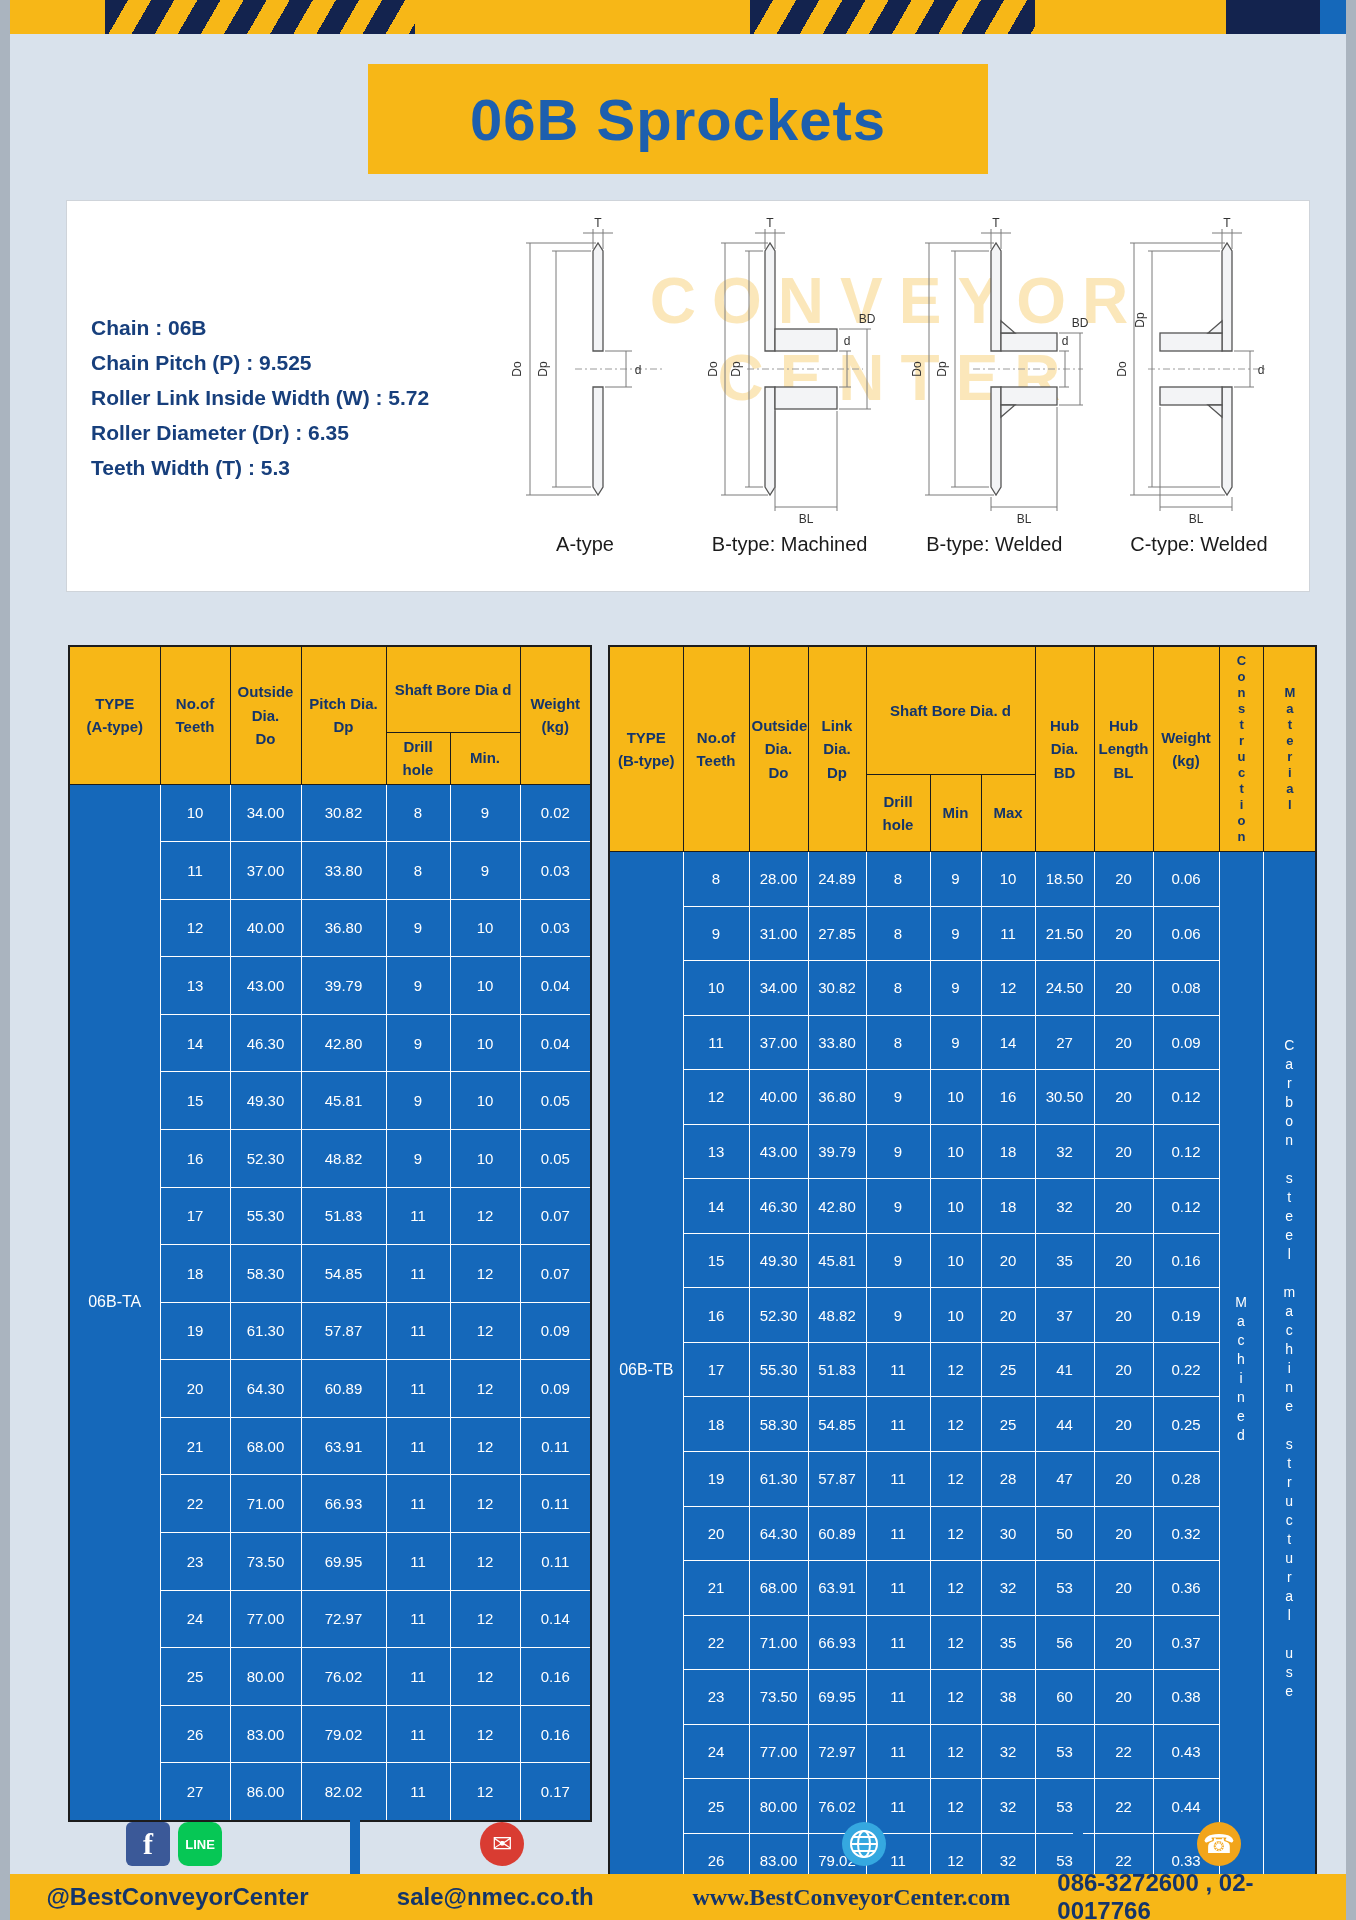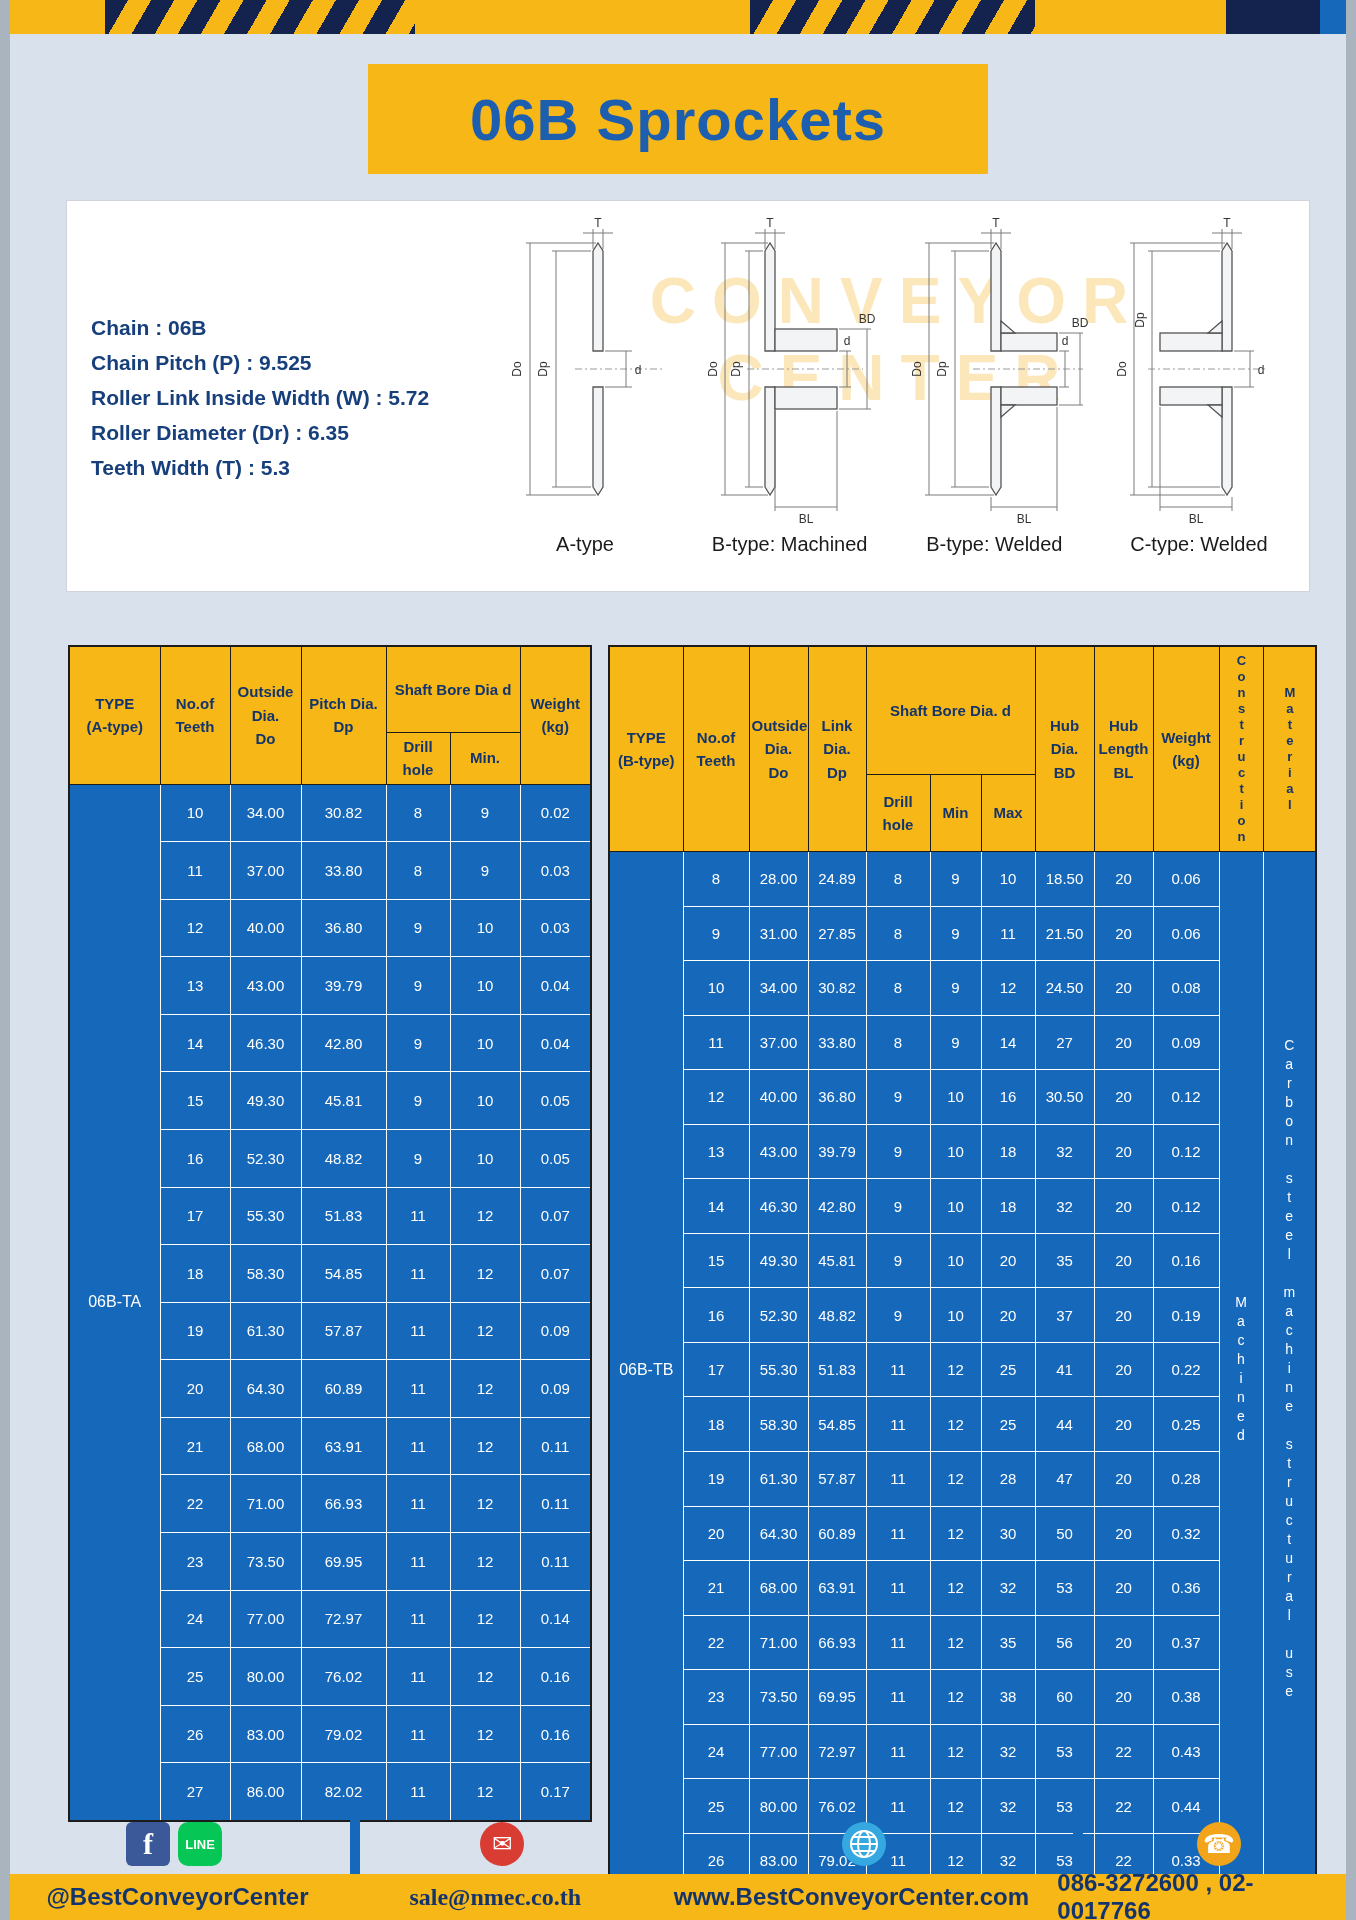--- a/index.html
+++ b/index.html
@@ -50,21 +50,21 @@
   #tableB tbody tr{height:51px;}
   td.type-cell{font-size:16px;}
   .vert{writing-mode:vertical-lr;text-orientation:upright;letter-spacing:3px;font-size:14px;}
   th.vert-h{writing-mode:vertical-lr;text-orientation:upright;white-space:normal;
      font-size:13px;letter-spacing:1px;padding:6px 0;}
 
   
   .footer{position:absolute;left:0;right:0;bottom:0;height:104px;}
   .footer-bar{position:absolute;bottom:0;left:0;right:0;height:46px;background:#f7b717;display:flex;}
   .seg{display:flex;align-items:center;justify-content:center;font-size:24px;font-weight:bold;color:#14356b;}
-  .seg1{width:340px;} .seg2{width:305px;font-family:Liberation Serif, serif;} .seg3{width:418px;} .seg4{width:293px;}
+  .seg1{width:340px;} .seg2{width:305px;} .seg3{width:418px;font-family:Liberation Serif, serif;} .seg4{width:293px;}
   .divider{position:absolute;bottom:0;width:10px;height:100px;background:#1568ba;}
   .dv1{left:340px;} .dv2{left:645px;} .dv3{left:1063px;}
   .icon{position:absolute;bottom:54px;width:44px;height:44px;display:flex;
         align-items:center;justify-content:center;box-sizing:border-box;}
   .fb{left:116px;background:#3b5998;border-radius:6px;color:#fff;font-weight:bold;
       font-size:30px;font-family:"Liberation Serif","DejaVu Serif",serif;}
   .lineic{left:168px;background:#06c755;border-radius:10px;color:#fff;font-weight:bold;font-size:13px;letter-spacing:0;}
   .mail{left:470px;background:#d93c32;border-radius:50%;color:#fff;font-size:24px;}
   .globe{left:832px;background:#35a8e0;border-radius:50%;}
   .phone{left:1187px;background:#f2a51a;border-radius:50%;color:#fff;font-size:26px;}

